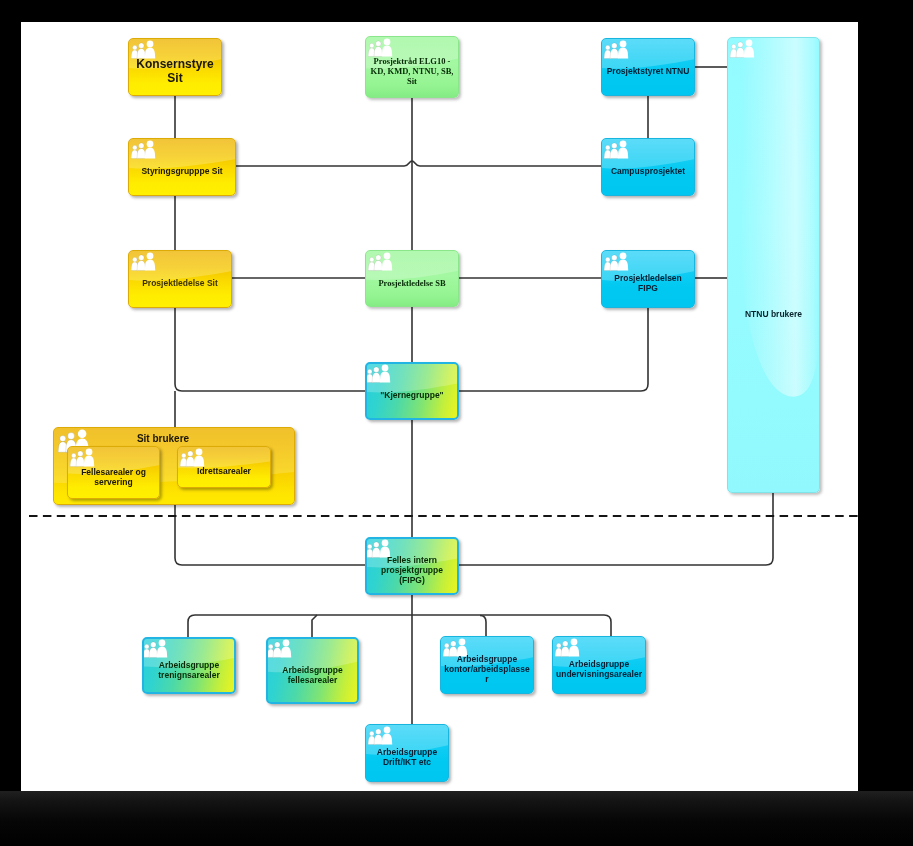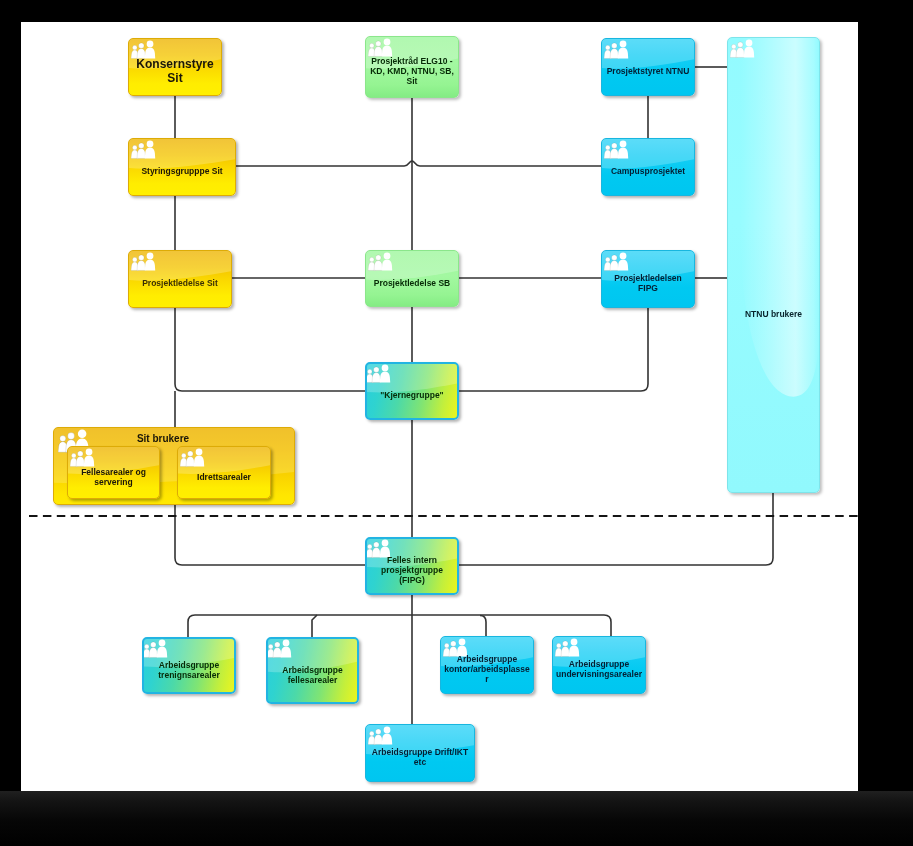--- a/index.html
+++ b/index.html
@@ -28,20 +28,21 @@
   }
   .st-yellowgroup{
     background:linear-gradient(180deg,#eeb400 0%,#f3c000 30%,#f9d200 62%,#ffe600 88%,#ffe900 100%);
     border:1px solid #ddab06;
     box-shadow:2px 2px 3px rgba(0,0,0,.30);
   }
   .st-green{
     background:linear-gradient(180deg,#9cf79b 0%,#a3f8a1 45%,#95f492 80%,#84ec84 100%);
     border:1px solid #8be68b;
     box-shadow:2px 2px 3px rgba(0,0,0,.25);
+    font-family:Liberation Serif, serif;
   }
   .st-blue{
     background:linear-gradient(180deg,#2ed2f7 0%,#12cdf4 35%,#00c9f1 65%,#00c6f0 100%);
     border:1px solid #18b6df;
     box-shadow:2px 2px 3px rgba(0,0,0,.3);
   }
   .st-cyan{
     background:linear-gradient(180deg,#93fbff 0%,#97fcff 40%,#91f9fd 100%);
     border:1px solid #7ee4ea;
     box-shadow:2px 2px 3px rgba(0,0,0,.25);
@@ -341,21 +342,21 @@
                 <path d="M9.9 2.7a2.6 2.6 0 1 1 0 5.2 2.6 2.6 0 0 1 0-5.2z"></path>
                 <path d="M9.9 8.1c-2.45 0-3.5 2.15-3.75 4.45L5.8 17.6h8.2l-0.35-5.05c-0.25-2.3-1.3-4.45-3.75-4.45z"></path>
               </g>
               <g fill="#fff">
                 <path d="M18.3 0.4a3.25 3.25 0 1 1 0 6.5 3.25 3.25 0 0 1 0-6.5z"></path>
                 <path d="M18.3 7.2c-3.1 0-4.4 2.7-4.65 5.4L13.3 17.6h10.0l-0.35-5.0c-0.25-2.7-1.55-5.4-4.65-5.4z"></path>
               </g>
             </svg></span>
           <span class="txt" style="font-size: 8.5px; transform: translateY(calc(-50% + 4px));">Fellesarealer og servering</span>
         </div>
-        <div class="node st-yellow" style="left: 156px; top: 424px; width: 94px; height: 53px;">
+        <div class="node st-yellow" style="left: 156px; top: 424px; width: 94px; height: 42px;">
           <span class="gloss"><svg width="100%" height="100%" viewBox="0 0 100 100" preserveAspectRatio="none">
               <path d="M0,0 L100,0 L100,36 C70,46 30,56 0,52 Z" fill="rgba(255,255,255,0.22)"></path>
             </svg></span>
           <span class="ico"><svg width="26" height="20" viewBox="0 0 25 19">
               <g fill="#fff" stroke="rgba(70,70,50,0.5)" stroke-width="0.22">
                 <path d="M3.6 5.0a2.25 2.25 0 1 1 0 4.5 2.25 2.25 0 0 1 0-4.5z"></path>
                 <path d="M3.6 9.6c-2.0 0-2.95 1.75-3.2 3.8L0 17.6h7.2l-0.4-4.2c-0.25-2.05-1.2-3.8-3.2-3.8z"></path>
               </g>
               <g fill="#fff" stroke="rgba(70,70,50,0.5)" stroke-width="0.22">
                 <path d="M9.9 2.7a2.6 2.6 0 1 1 0 5.2 2.6 2.6 0 0 1 0-5.2z"></path>
@@ -461,21 +462,21 @@
                 <path d="M9.9 2.7a2.6 2.6 0 1 1 0 5.2 2.6 2.6 0 0 1 0-5.2z"></path>
                 <path d="M9.9 8.1c-2.45 0-3.5 2.15-3.75 4.45L5.8 17.6h8.2l-0.35-5.05c-0.25-2.3-1.3-4.45-3.75-4.45z"></path>
               </g>
               <g fill="#fff">
                 <path d="M18.3 0.4a3.25 3.25 0 1 1 0 6.5 3.25 3.25 0 0 1 0-6.5z"></path>
                 <path d="M18.3 7.2c-3.1 0-4.4 2.7-4.65 5.4L13.3 17.6h10.0l-0.35-5.0c-0.25-2.7-1.55-5.4-4.65-5.4z"></path>
               </g>
             </svg></span>
           <span class="txt" style="font-size: 8.5px; transform: translateY(calc(-50% + 4px));">Arbeidsgruppe undervisningsarealer</span>
         </div>
-        <div class="node st-blue" style="left: 344px; top: 702px; width: 110px; height: 58px;">
+        <div class="node st-blue" style="left: 344px; top: 702px; width: 84px; height: 58px;">
           <span class="gloss"><svg width="100%" height="100%" viewBox="0 0 100 100" preserveAspectRatio="none">
               <path d="M0,0 L100,0 L100,36 C70,46 30,56 0,52 Z" fill="rgba(255,255,255,0.22)"></path>
             </svg></span>
           <span class="ico"><svg width="26" height="20" viewBox="0 0 25 19">
               <g fill="#fff" stroke="rgba(70,70,50,0.5)" stroke-width="0.22">
                 <path d="M3.6 5.0a2.25 2.25 0 1 1 0 4.5 2.25 2.25 0 0 1 0-4.5z"></path>
                 <path d="M3.6 9.6c-2.0 0-2.95 1.75-3.2 3.8L0 17.6h7.2l-0.4-4.2c-0.25-2.05-1.2-3.8-3.2-3.8z"></path>
               </g>
               <g fill="#fff" stroke="rgba(70,70,50,0.5)" stroke-width="0.22">
                 <path d="M9.9 2.7a2.6 2.6 0 1 1 0 5.2 2.6 2.6 0 0 1 0-5.2z"></path>

